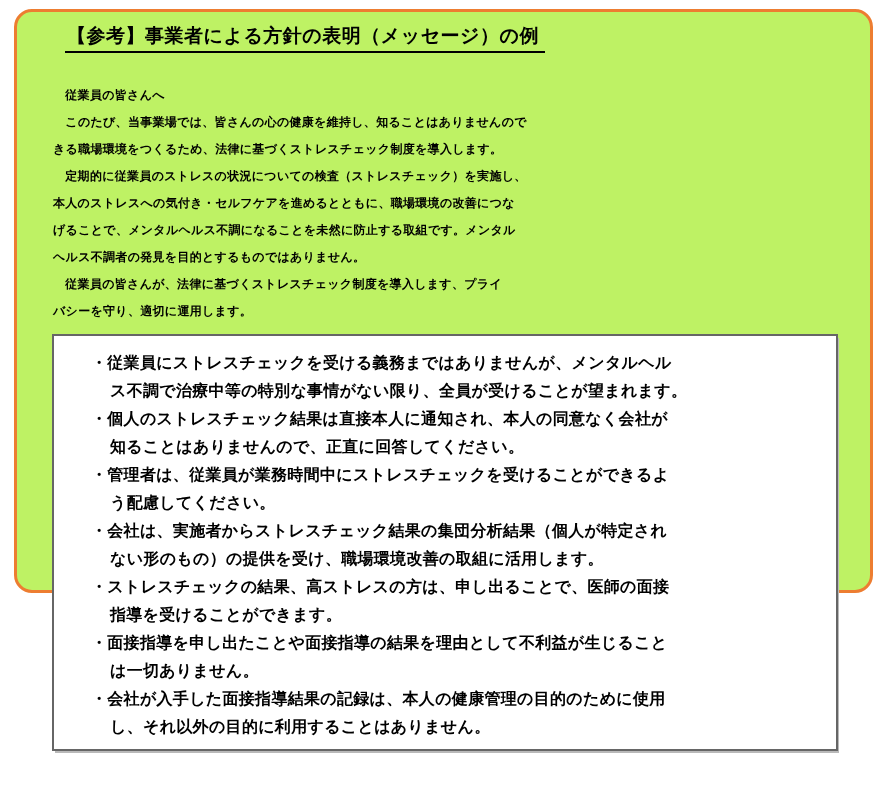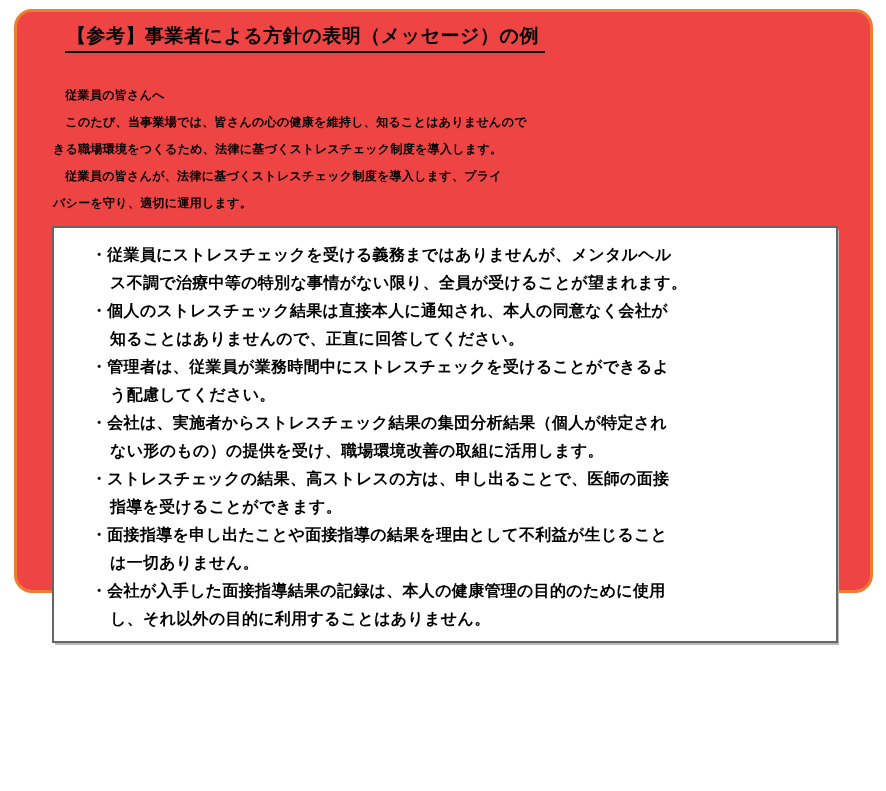--- a/index.html
+++ b/index.html
@@ -17,21 +17,21 @@
   }
   .frame {
     position: absolute;
     left: 14px;
     top: 9px;
     width: 859px;
     height: 584px;
     border: 3px solid #ED7D31;
     border-radius: 18px;
     box-sizing: border-box;
-    background: #ef4444;
+    background: #bef264;
   }
   .doc-title {
     display: inline-block;
     margin: 11px 0 0 48px;
     padding: 0 6px 2px 2px;
     font-size: 19px;
     font-weight: bold;
     border-bottom: 2px solid #000000;
     letter-spacing: 0.5px;
     white-space: nowrap;
@@ -76,20 +76,24 @@
 <body>
 
 <div class="frame">
 
   <div class="doc-title">【参考】事業者による方針の表明（メッセージ）の例</div>
 
   <div class="message">
     <p>　従業員の皆さんへ</p>
     <p>　このたび、当事業場では、皆さんの心の健康を維持し、知ることはありませんので
 きる職場環境をつくるため、法律に基づくストレスチェック制度を導入します。</p>
+    <p>　定期的に従業員のストレスの状況についての検査（ストレスチェック）を実施し、
+本人のストレスへの気付き・セルフケアを進めるとともに、職場環境の改善につな
+げることで、メンタルヘルス不調になることを未然に防止する取組です。メンタル
+ヘルス不調者の発見を目的とするものではありません。</p>
     <p>　従業員の皆さんが、法律に基づくストレスチェック制度を導入します、プライ
 バシーを守り、適切に運用します。</p>
   </div>
 
   <div class="policy-box">
     <ul>
       <li>・従業員にストレスチェックを受ける義務まではありませんが、メンタルヘル
 ス不調で治療中等の特別な事情がない限り、全員が受けることが望まれます。</li>
       <li>・個人のストレスチェック結果は直接本人に通知され、本人の同意なく会社が
 知ることはありませんので、正直に回答してください。</li>

